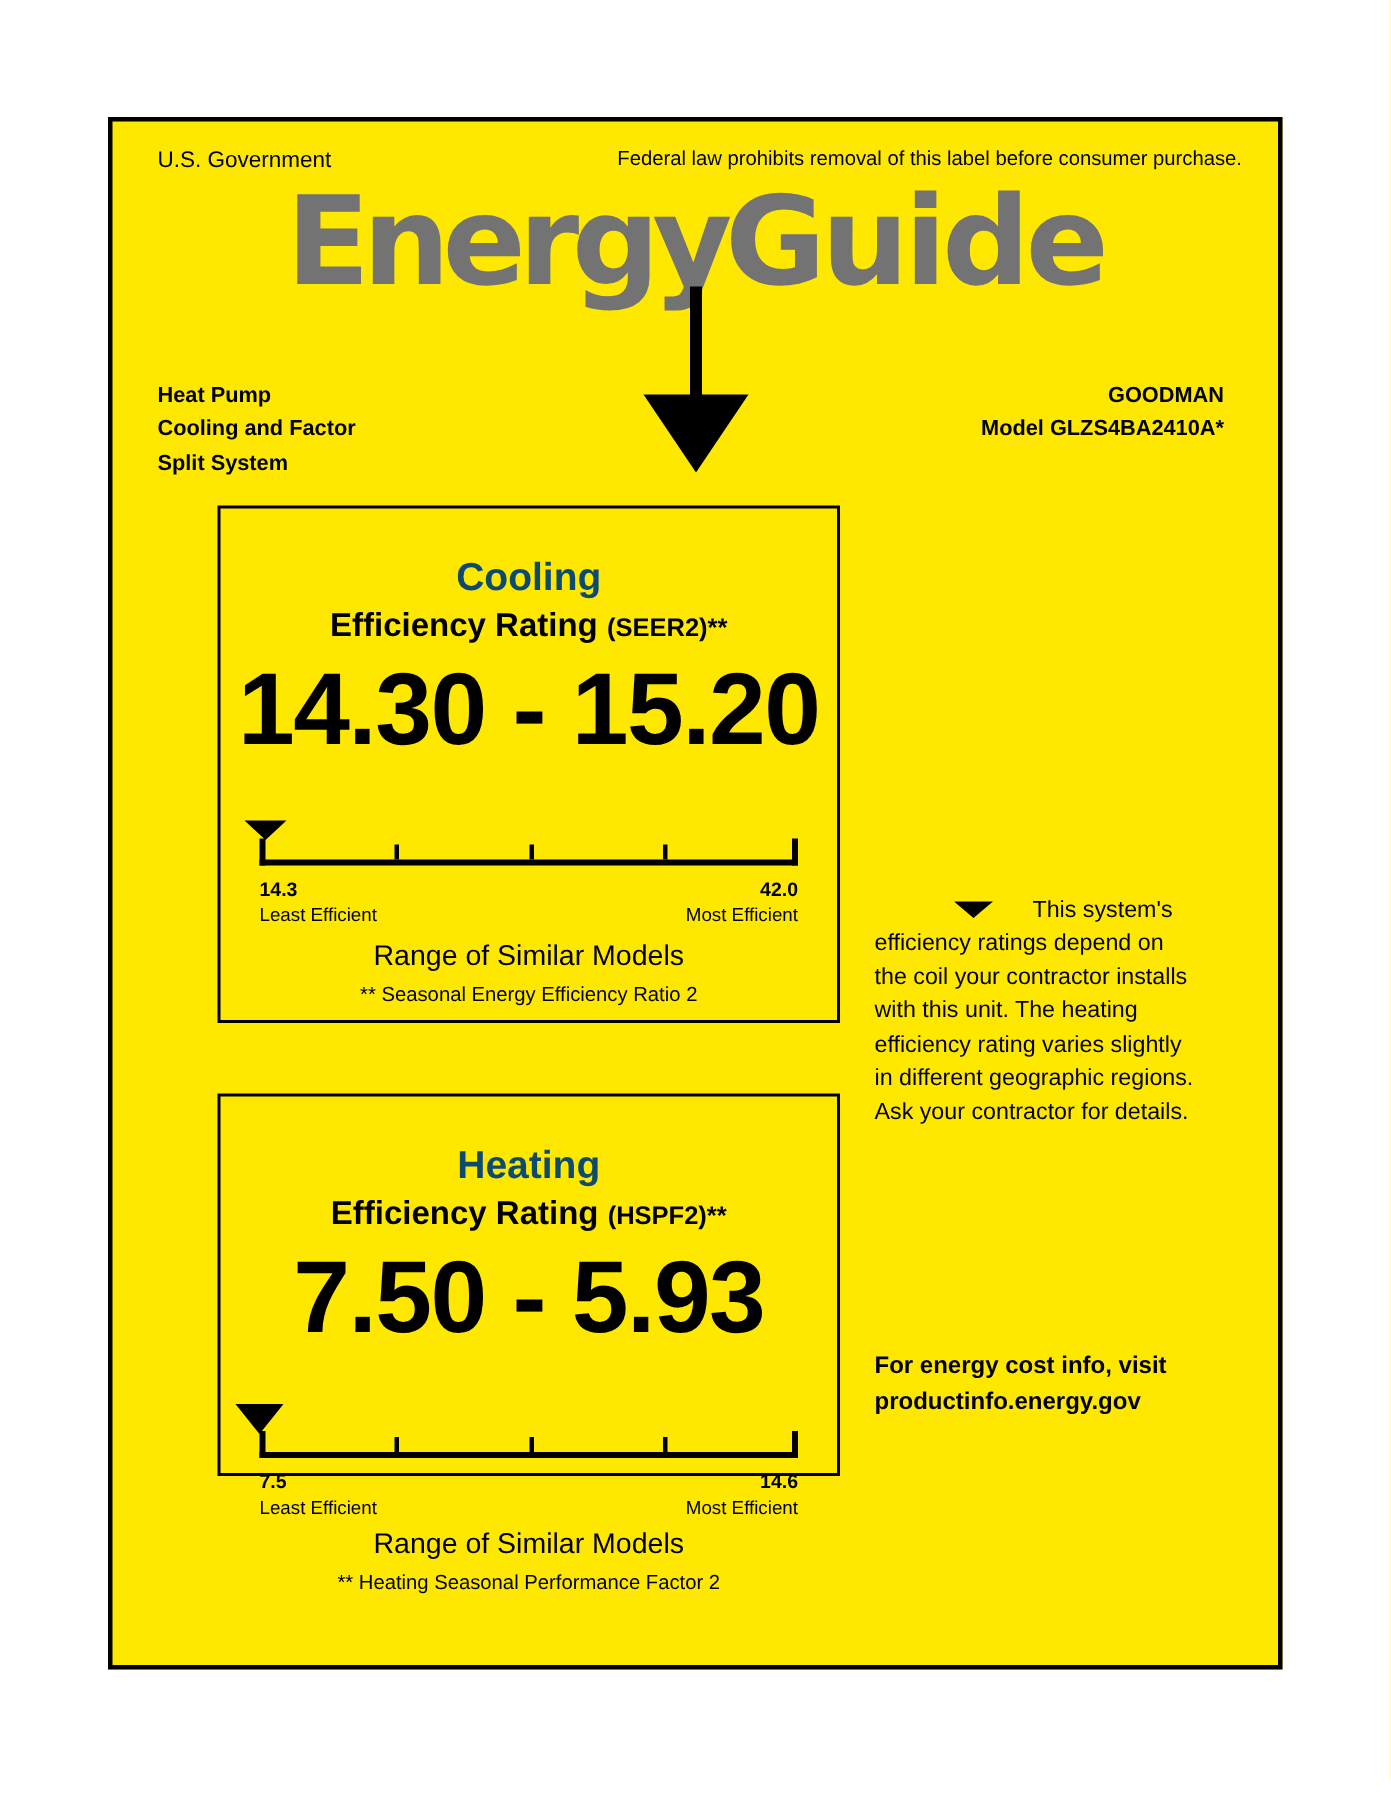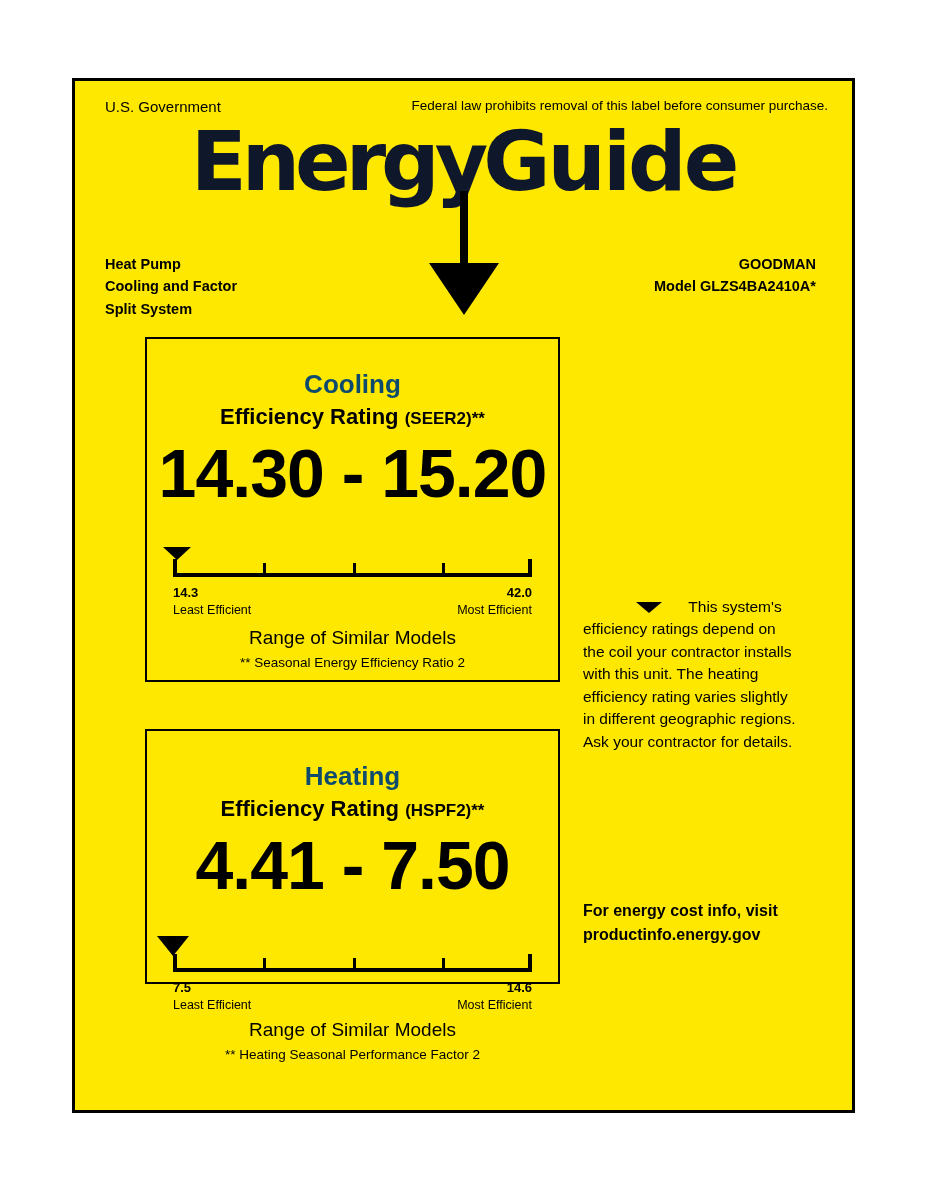--- a/index.html
+++ b/index.html
@@ -50,21 +50,21 @@
     left: 50%;
     transform: translateX(-50%);
     top: 40px;
     width: 740px;
     text-align: center;
     font-family: "DejaVu Sans", sans-serif;
     font-weight: bold;
     font-size: 82px;
     letter-spacing: -3px;
     line-height: 1;
-    color: #0f172a;
+    color: #737373;
     white-space: nowrap;
   }
   .wordmark .eg-e { letter-spacing: -5px; }
 
   .arrow-wrap {
     position: absolute;
     left: 50%;
     top: 110px;
     transform: translateX(-50%);
     width: 70px;
@@ -325,21 +325,21 @@
       <div class="rb-range">Range of Similar Models</div>
       <div class="rb-foot">** Seasonal Energy Efficiency Ratio 2</div>
     </div>
 
     <div class="rating-box" id="heating-box">
       <div class="rb-title">Heating</div>
       <div class="rb-subtitle">
         <span>Efficiency Rating</span>
         <span class="small">(HSPF2)**</span>
       </div>
-      <div class="rb-value">4.41 - 7.50</div>
+      <div class="rb-value">7.50 - 5.93</div>
 
       <div class="scale-wrap">
         <div class="pointer" id="heating-pointer" style="left: calc(0% - 16px);"></div>
         <div style="position:absolute; top:32px; left:0; right:0; height:22px;">
           <div class="axis"></div>
           <div class="axis-cap left"></div>
           <div class="axis-cap right"></div>
           <div class="tick" style="left:25%;"></div>
           <div class="tick" style="left:50%;"></div>
           <div class="tick" style="left:75%;"></div>

